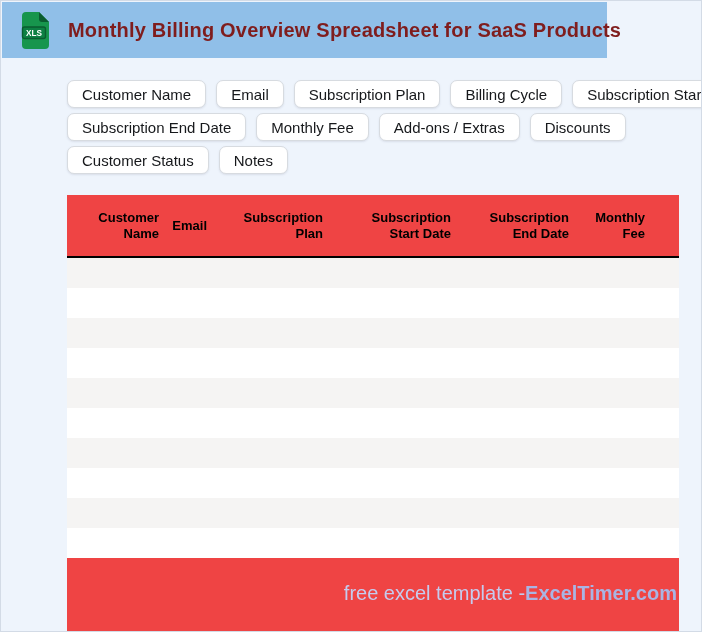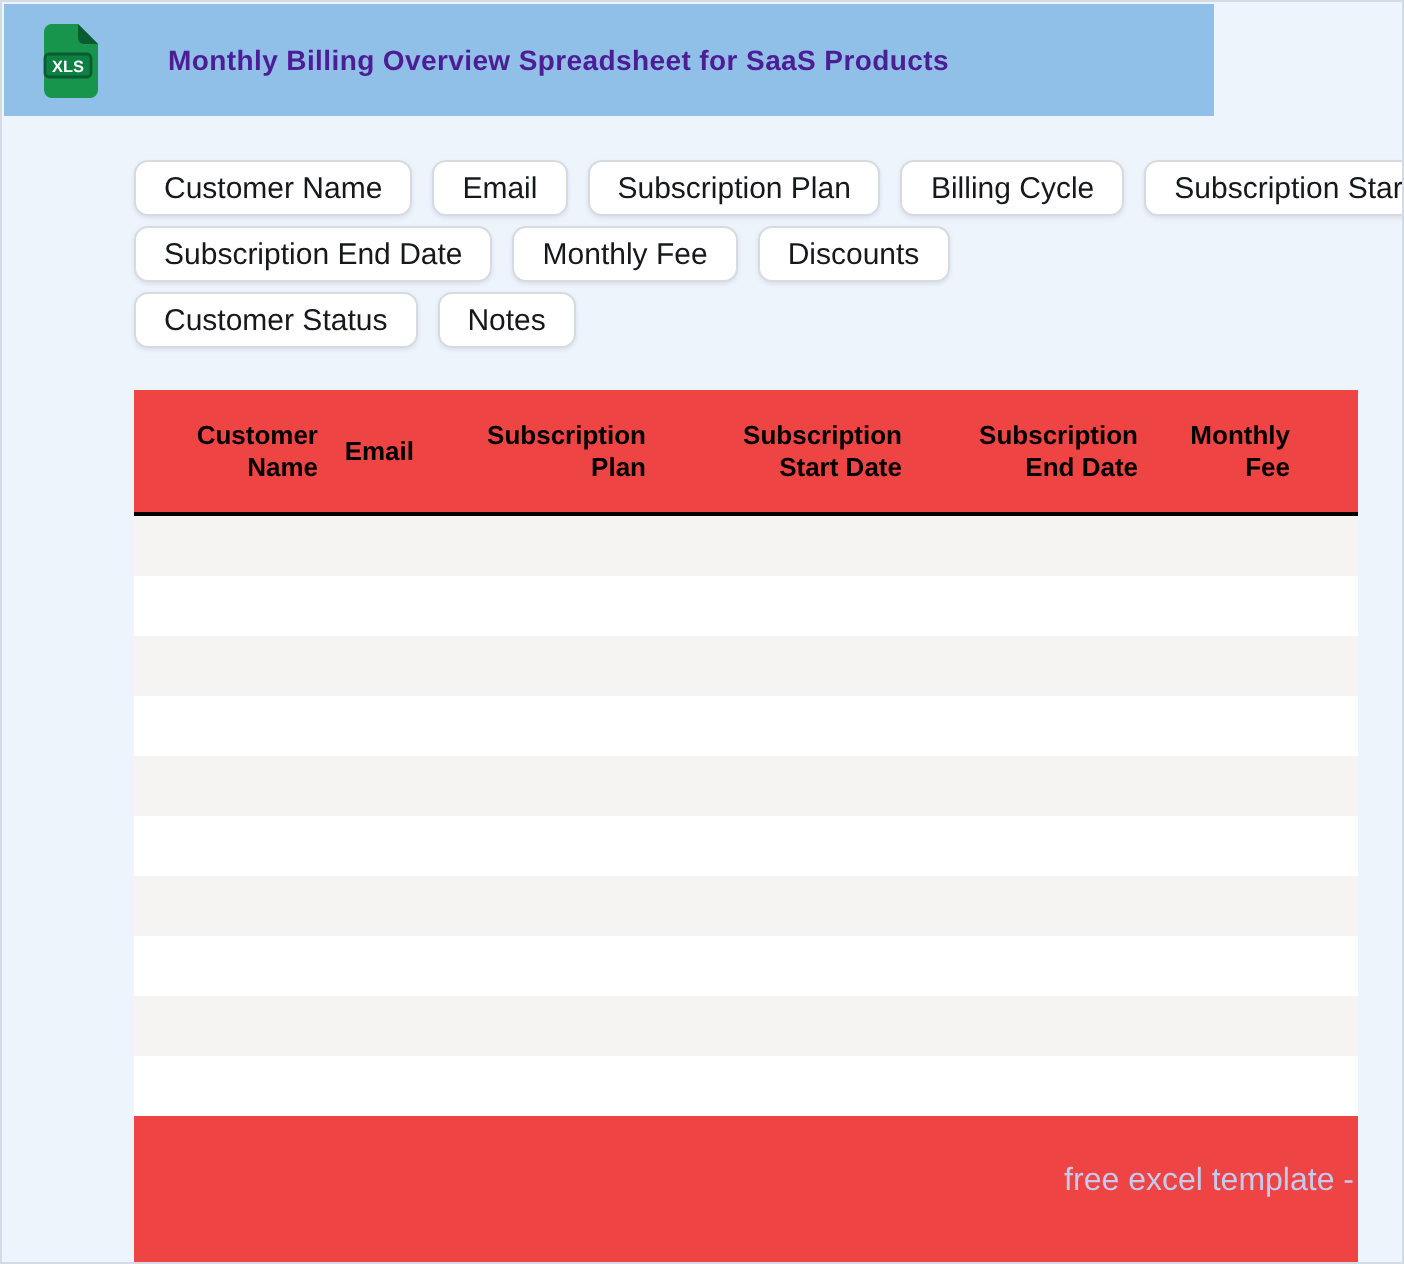--- a/index.html
+++ b/index.html
@@ -12,25 +12,25 @@
   html,body{width:702px;height:632px;}
   body{font-family:"Liberation Sans",sans-serif;background:#fff;}
   .card{
     position:relative;width:702px;height:632px;
     background:var(--page_bg);border:1px solid var(--card_border);
     overflow:hidden;
   }
   .header{
     position:absolute;top:1px;left:1px;width:605px;height:56px;
     background:var(--header_bg);display:flex;align-items:center;
-    padding-left:19px;gap:34px;
+    padding-left:19px;gap:18px;
   }
   .xls{width:29px;height:39px;flex:0 0 auto;}
   .title{
-    color:#4c1d95;font-size:14px;font-weight:bold;letter-spacing:.2px;
+    color:#7f1d1d;font-size:20px;font-weight:bold;letter-spacing:.2px;
     white-space:nowrap;
   }
   .chips{position:absolute;top:79px;left:66px;width:625px;}
   .chip-row{display:flex;gap:10px;margin-bottom:5px;}
   .chip{
     background:#ffffff;border:1px solid var(--chip_border);border-radius:7px;
     padding:0 14px;height:28px;display:flex;align-items:center;
     font-size:15px;color:#16181b;white-space:nowrap;
     box-shadow:0 1px 2px rgba(120,130,150,.18);cursor:default;
   }
@@ -42,21 +42,21 @@
     display:flex;align-items:center;height:63px;
     border-bottom:2px solid var(--divider);
   }
   .th{
     font-weight:bold;font-size:13px;line-height:16px;color:#000;
     text-align:right;padding-right:8px;white-space:pre-line;flex:0 0 auto;
   }
   .tbody .tr{height:30px;width:612px;background:#ffffff;}
   .tbody .tr.alt{background:var(--row_alt);}
   .footer{
-    position:absolute;top:581px;right:24px;font-size:16px;
+    position:absolute;top:581px;right:24px;font-size:20px;
     color:var(--footer_text);display:flex;gap:0;align-items:baseline;
     white-space:nowrap;
   }
   .footer a{
     color:var(--footer_brand);font-weight:bold;text-decoration:none;cursor:pointer;
   }
 </style>
 </head>
 <body>
 
@@ -76,20 +76,21 @@
       <div class="chip-row">
         <div class="chip">Customer Name</div>
         <div class="chip">Email</div>
         <div class="chip">Subscription Plan</div>
         <div class="chip">Billing Cycle</div>
         <div class="chip">Subscription Start Date</div>
       </div>
       <div class="chip-row">
         <div class="chip">Subscription End Date</div>
         <div class="chip">Monthly Fee</div>
+        <div class="chip">Add-ons / Extras</div>
         <div class="chip">Discounts</div>
       </div>
       <div class="chip-row">
         <div class="chip">Customer Status</div>
         <div class="chip">Notes</div>
       </div>
     </div>
 
   <div class="table">
     <div class="thead" id="thead">
@@ -114,15 +115,16 @@
         <div class="tr"></div>
         <div class="tr alt"></div>
         <div class="tr"></div>
         <div class="tr alt"></div>
         <div class="tr"></div>
       </div>
   </div>
 
   <div class="footer">
     <span>free excel template -</span>
+    <a>ExcelTimer.com</a>
   </div>
 
 </div>
 
 </body></html>

